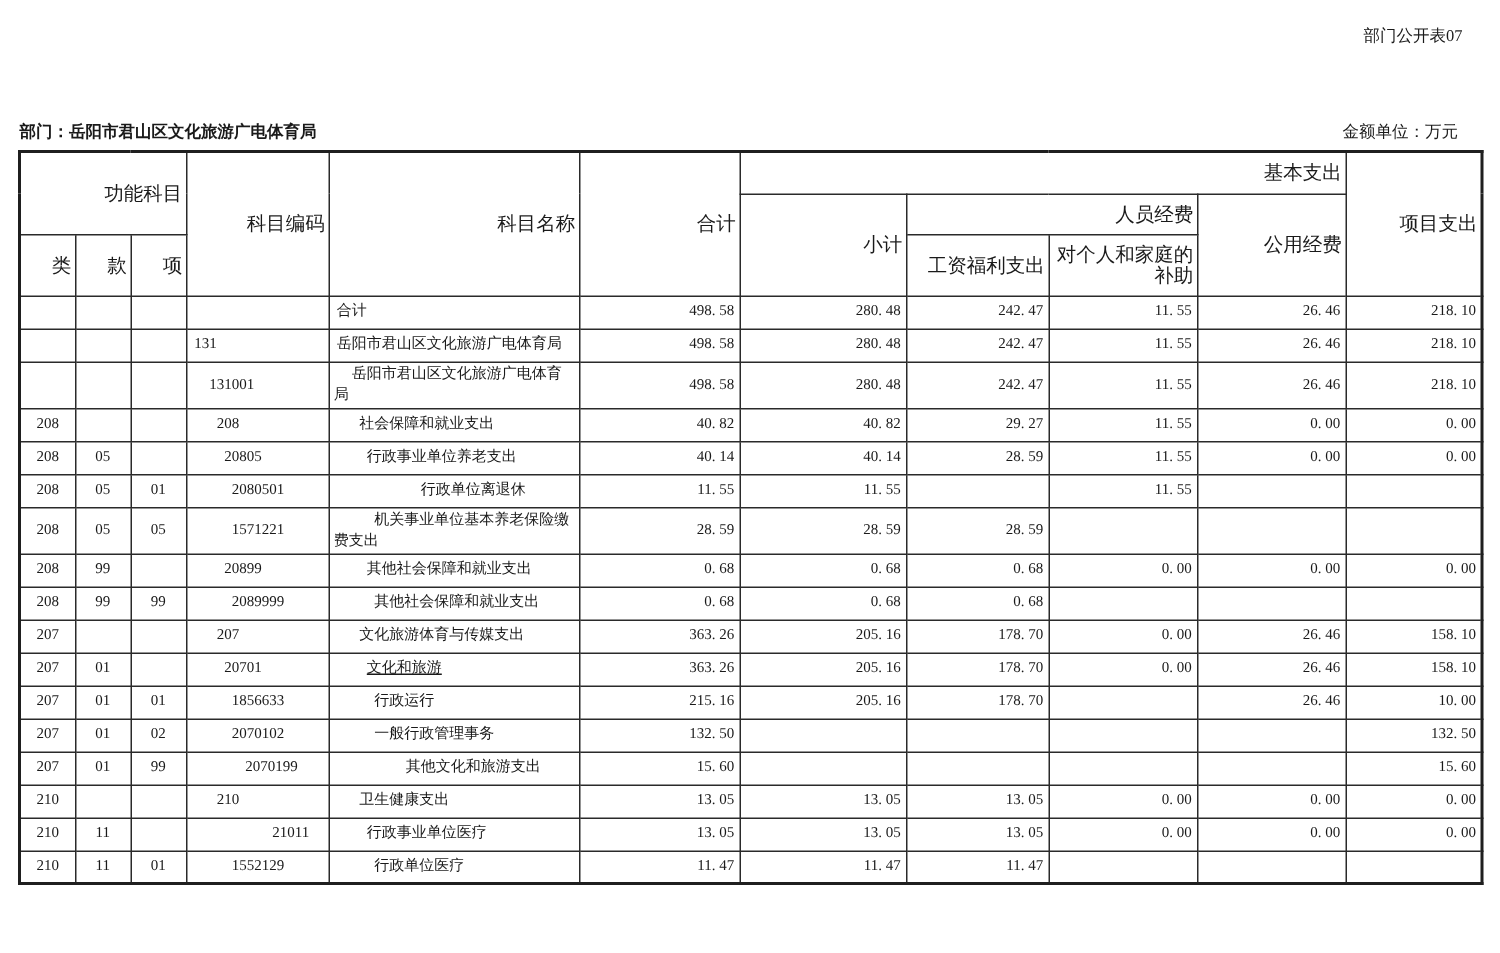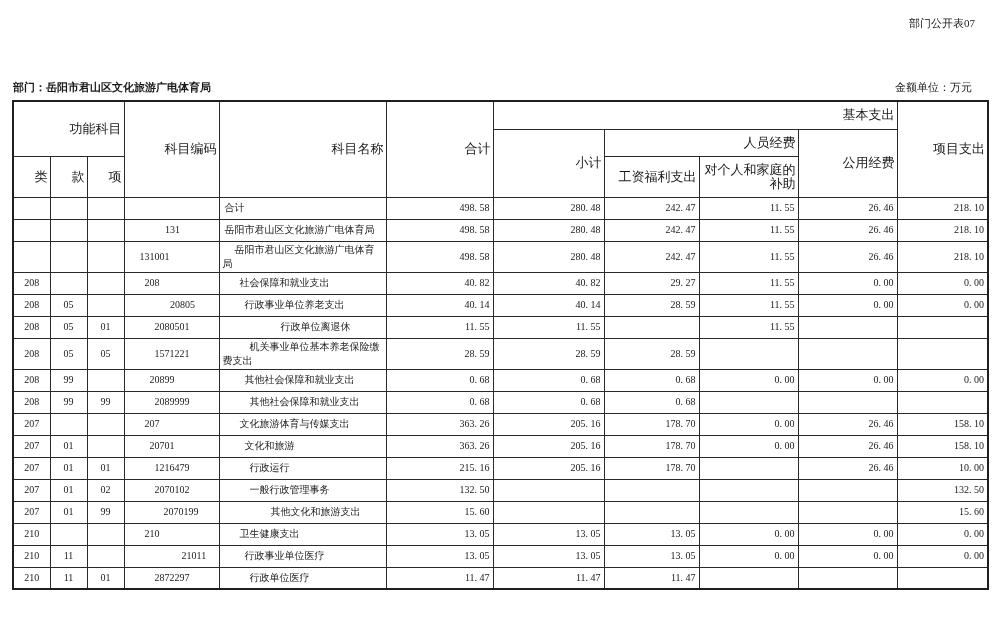--- a/index.html
+++ b/index.html
@@ -141,21 +141,21 @@
           <td class="c-num">280. 48</td>
           <td class="c-num">242. 47</td>
           <td class="c-num">11. 55</td>
           <td class="c-num">26. 46</td>
           <td class="c-num">218. 10</td>
         </tr>
         <tr>
           <td class="c-center"></td>
           <td class="c-center"></td>
           <td class="c-center"></td>
-          <td class="c-left" style="text-indent: 2px; text-align: center;">131</td>
+          <td class="c-left" style="text-indent: 2px;">131</td>
           <td class="c-left" style="text-indent: 2px;">岳阳市君山区文化旅游广电体育局</td>
           <td class="c-num">498. 58</td>
           <td class="c-num">280. 48</td>
           <td class="c-num">242. 47</td>
           <td class="c-num">11. 55</td>
           <td class="c-num">26. 46</td>
           <td class="c-num">218. 10</td>
         </tr>
         <tr>
           <td class="c-center"></td>
@@ -180,21 +180,21 @@
           <td class="c-num">40. 82</td>
           <td class="c-num">29. 27</td>
           <td class="c-num">11. 55</td>
           <td class="c-num">0. 00</td>
           <td class="c-num">0. 00</td>
         </tr>
         <tr>
           <td class="c-center">208</td>
           <td class="c-center">05</td>
           <td class="c-center"></td>
-          <td class="c-left" style="text-indent: 22px; text-align: center;">20805</td>
+          <td class="c-left" style="text-indent: 22px;">20805</td>
           <td class="c-left" style="text-indent: 22px;">行政事业单位养老支出</td>
           <td class="c-num">40. 14</td>
           <td class="c-num">40. 14</td>
           <td class="c-num">28. 59</td>
           <td class="c-num">11. 55</td>
           <td class="c-num">0. 00</td>
           <td class="c-num">0. 00</td>
         </tr>
         <tr>
           <td class="c-center">208</td>
@@ -259,33 +259,33 @@
           <td class="c-num">178. 70</td>
           <td class="c-num">0. 00</td>
           <td class="c-num">26. 46</td>
           <td class="c-num">158. 10</td>
         </tr>
         <tr>
           <td class="c-center">207</td>
           <td class="c-center">01</td>
           <td class="c-center"></td>
           <td class="c-left" style="text-indent: 22px;">20701</td>
-          <td class="c-left" style="text-indent: 22px;">文化和旅游</td>
+          <td class="c-left" style="text-indent: 22px; text-decoration: underline;">文化和旅游</td>
           <td class="c-num">363. 26</td>
           <td class="c-num">205. 16</td>
           <td class="c-num">178. 70</td>
           <td class="c-num">0. 00</td>
           <td class="c-num">26. 46</td>
           <td class="c-num">158. 10</td>
         </tr>
         <tr>
           <td class="c-center">207</td>
           <td class="c-center">01</td>
           <td class="c-center">01</td>
-          <td class="c-left" style="text-indent: 27px;">1216479</td>
+          <td class="c-left" style="text-indent: 27px;">1856633</td>
           <td class="c-left" style="text-indent: 27px;">行政运行</td>
           <td class="c-num">215. 16</td>
           <td class="c-num">205. 16</td>
           <td class="c-num">178. 70</td>
           <td class="c-num"></td>
           <td class="c-num">26. 46</td>
           <td class="c-num">10. 00</td>
         </tr>
         <tr>
           <td class="c-center">207</td>
@@ -336,21 +336,21 @@
           <td class="c-num">13. 05</td>
           <td class="c-num">13. 05</td>
           <td class="c-num">0. 00</td>
           <td class="c-num">0. 00</td>
           <td class="c-num">0. 00</td>
         </tr>
         <tr>
           <td class="c-center">210</td>
           <td class="c-center">11</td>
           <td class="c-center">01</td>
-          <td class="c-left" style="text-indent: 27px;">2872297</td>
+          <td class="c-left" style="text-indent: 27px;">1552129</td>
           <td class="c-left" style="text-indent: 27px;">行政单位医疗</td>
           <td class="c-num">11. 47</td>
           <td class="c-num">11. 47</td>
           <td class="c-num">11. 47</td>
           <td class="c-num"></td>
           <td class="c-num"></td>
           <td class="c-num"></td>
         </tr>
       </tbody>
   </table>

